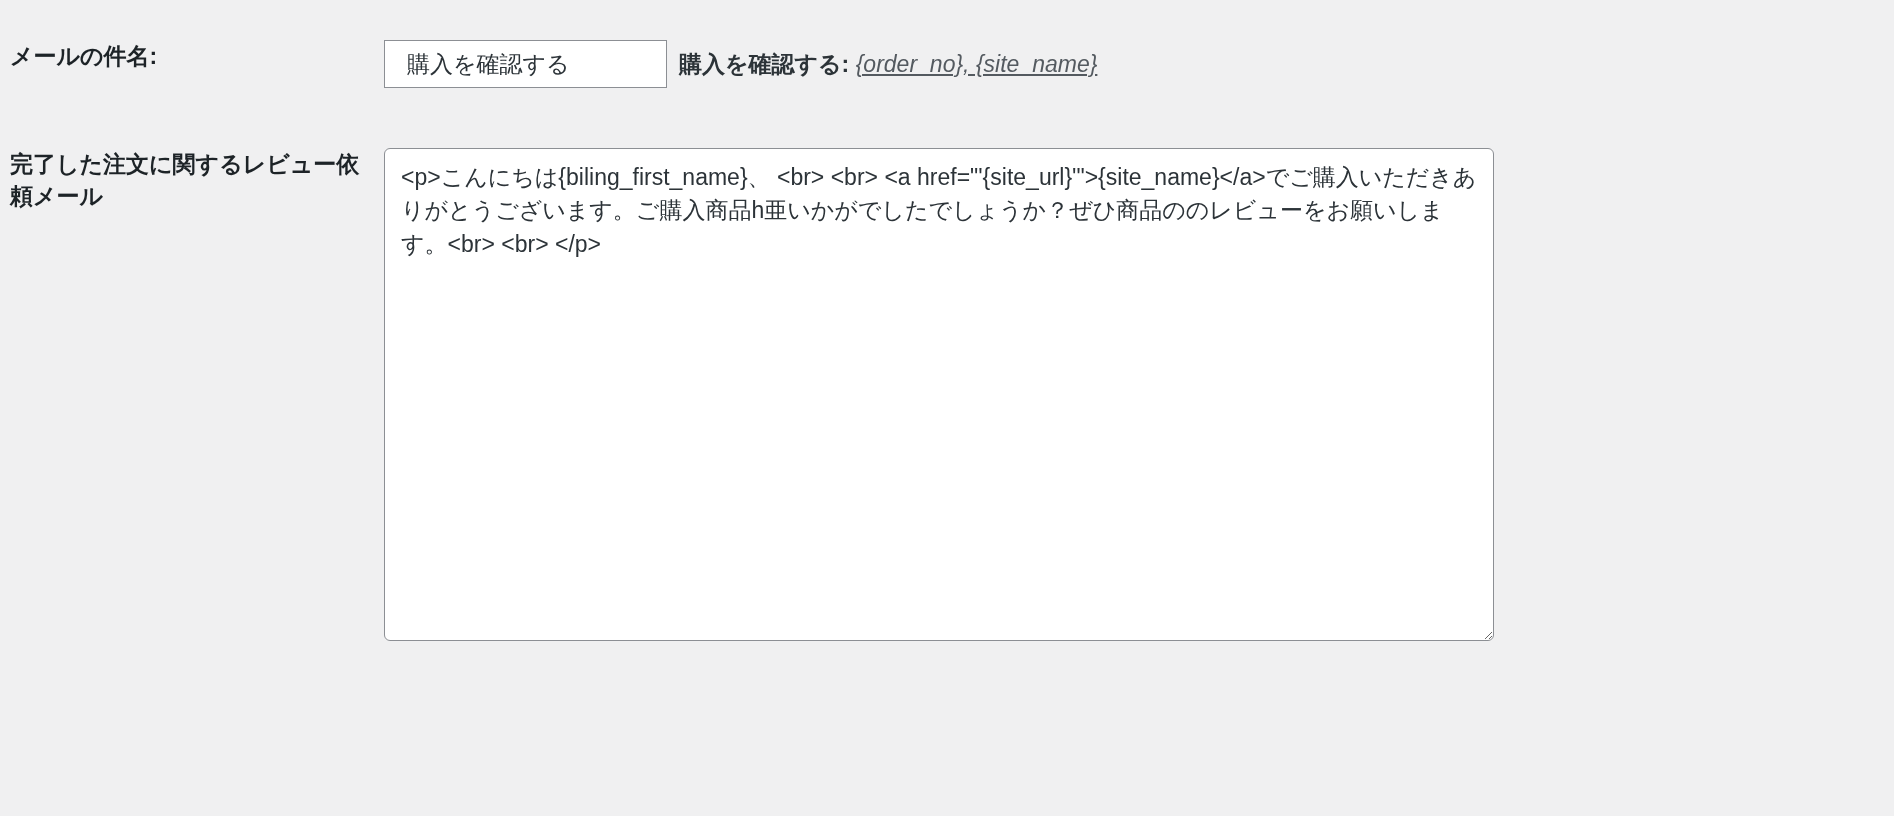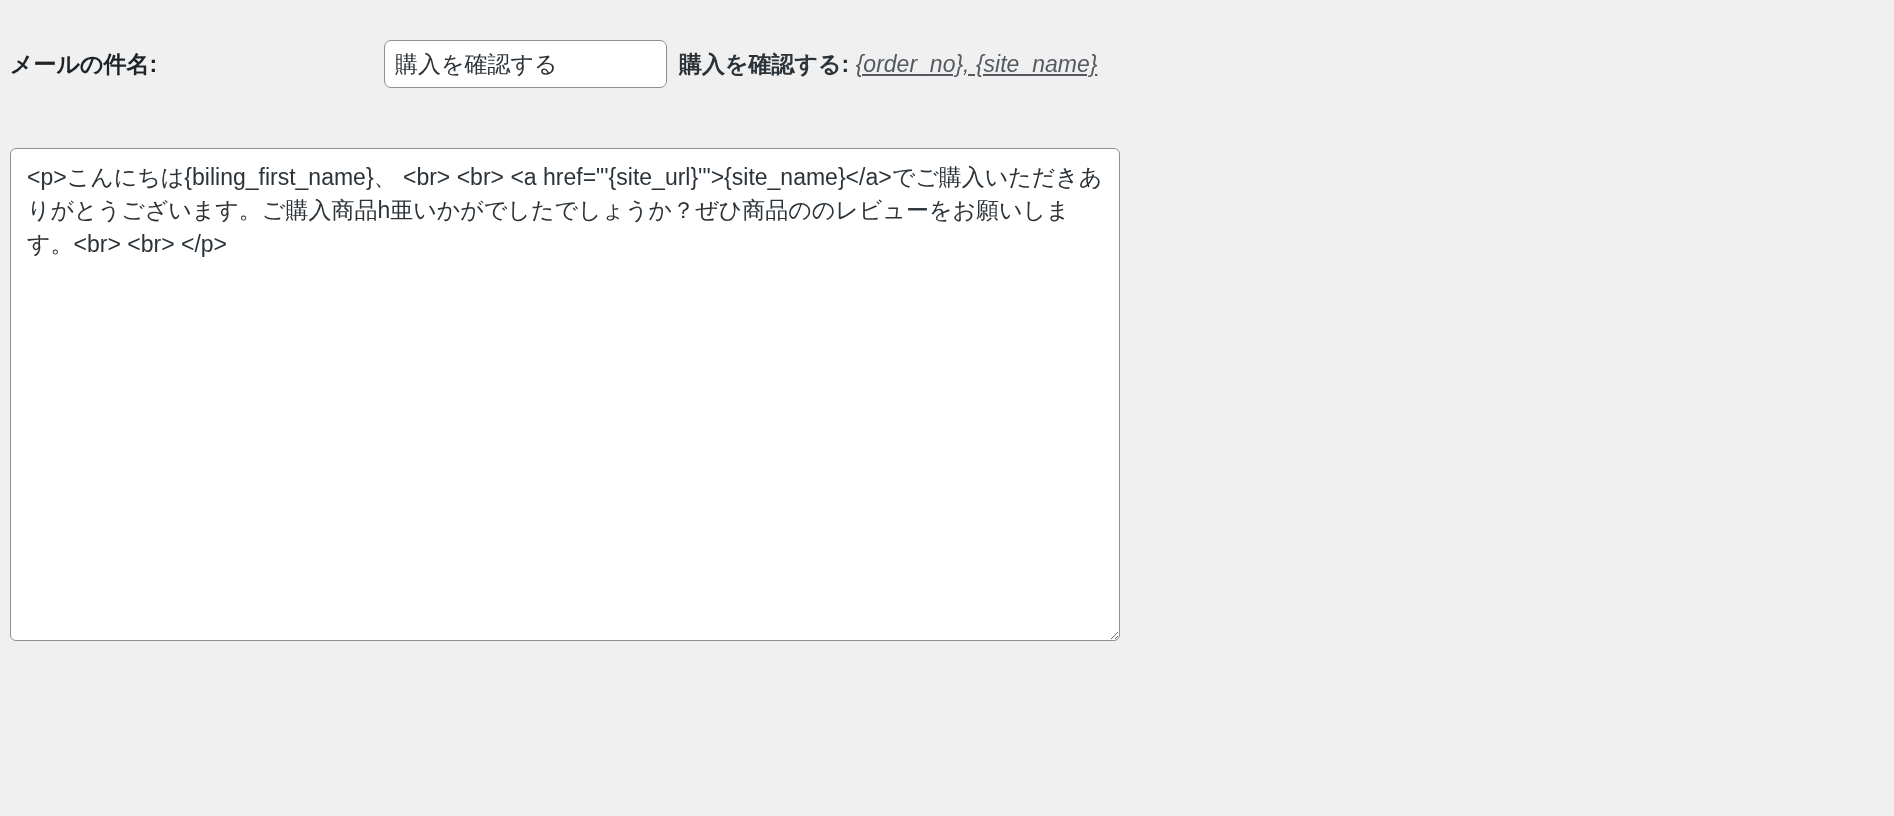--- a/index.html
+++ b/index.html
@@ -15,21 +15,20 @@
       padding: 0;
     }
     .form-row {
       display: flex;
       align-items: flex-start;
       padding: 12px 10px 0 10px;
     }
     .form-row.first {
       padding-top: 40px;
       padding-bottom: 40px;
-      align-items: center;
     }
     .form-row.second {
       padding-top: 20px;
     }
     .label-col {
       width: 374px;
       flex-shrink: 0;
       font-weight: 700;
       font-size: 23px;
       color: #1d2327;
@@ -38,25 +37,25 @@
     }
     .field-col {
       flex: 1;
       display: flex;
       align-items: center;
       gap: 12px;
     }
     .text-input {
       width: 283px;
       height: 48px;
-      padding: 4px 10px;
+      padding: 4px 22px;
       font-size: 23px;
       color: #2c3338;
       border: 1px solid #8c8f94;
-      border-radius: 7px;
+      border-radius: 0;
       background: #fff;
       font-family: inherit;
       box-shadow: 0 0 0 transparent;
     }
     .placeholder-hint {
       font-size: 23px;
       color: #2c3338;
     }
     .placeholder-hint-label {
       font-weight: 700;
@@ -89,16 +88,17 @@
   <div class="field-col">
     <input type="text" class="text-input" value="購入を確認する" style="">
     <span class="placeholder-hint">
       <span class="placeholder-hint-label">購入を確認する:</span>
       <span class="placeholder-hint-vals">{order_no}, {site_name}</span>
     </span>
   </div>
 </div>
 
 <div class="form-row second">
+  <div class="label-col">完了した注文に関するレビュー依頼メール</div>
   <div class="field-col">
     <textarea class="textarea-input" style="">&lt;p&gt;こんにちは{biling_first_name}、 &lt;br&gt; &lt;br&gt; &lt;a href="'{site_url}'"&gt;{site_name}&lt;/a&gt;でご購入いただきありがとうございます。ご購入商品h亜いかがでしたでしょうか？ぜひ商品ののレビューをお願いします。&lt;br&gt; &lt;br&gt; &lt;/p&gt;</textarea>
   </div>
 </div>
 
 </body></html>

